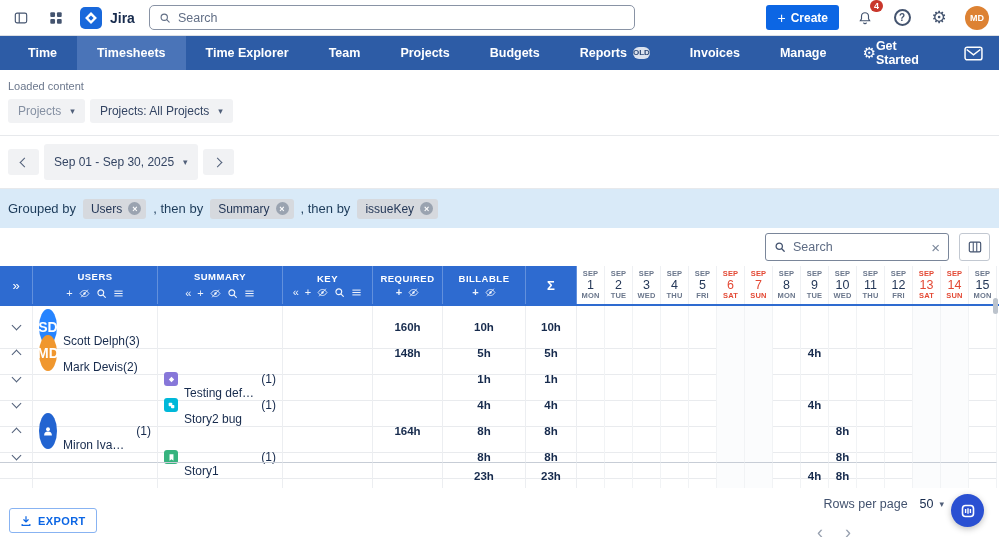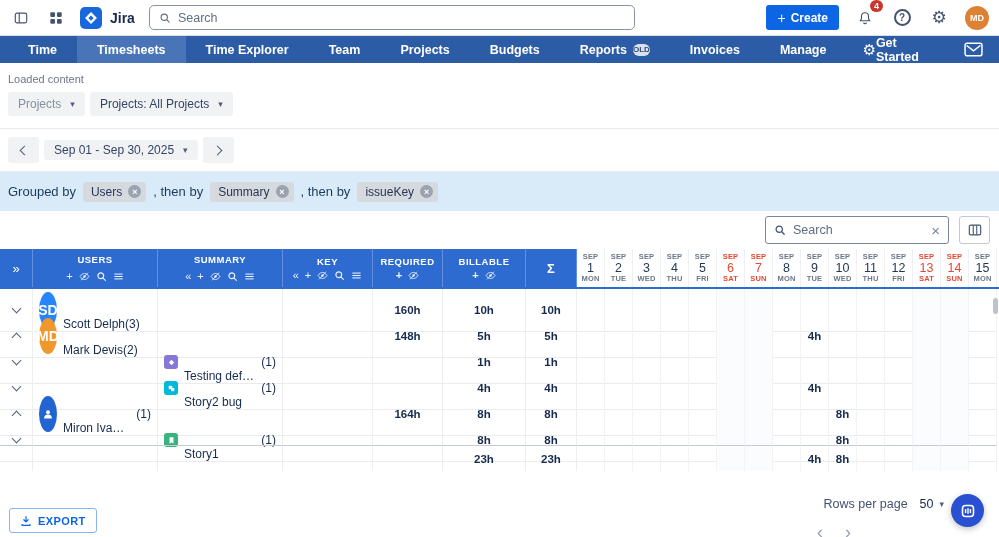--- a/index.html
+++ b/index.html
@@ -23,41 +23,41 @@
 .tb-search input::placeholder{color:#626f86;}
 .tb-right{margin-left:auto;display:flex;align-items:center;gap:15px;}
 .createbtn{background:var(--accent);color:#fff;height:25px;border-radius:3px;padding:0 11px;font-size:12px;font-weight:600;display:flex;align-items:center;gap:5px;}
 .createbtn .plus{font-size:14px;font-weight:400;}
 .badge{position:absolute;top:-7px;right:-7px;background:#c9372c;color:#fff;font-size:9px;font-weight:700;border-radius:8px;padding:1px 4px;line-height:1.2;}
 .helpq{width:17px;height:17px;border:2px solid #44546f;border-radius:50%;display:flex;align-items:center;justify-content:center;font-size:10px;font-weight:700;color:#44546f;}
 .gearchar{font-size:17px;line-height:1;color:#44546f;}
 .tbavatar{width:24px;height:24px;border-radius:50%;background:#DD8233;color:#fff;font-size:9px;font-weight:700;display:flex;align-items:center;justify-content:center;}
 
 
-.mainnav{height:27px;background:var(--navbg);display:flex;align-items:center;color:#fff;padding:0 16px 0 8px;}
+.mainnav{height:34px;background:var(--navbg);display:flex;align-items:center;color:#fff;padding:0 16px 0 8px;}
 .navtabs{display:flex;height:100%;align-items:stretch;}
 .navtab{display:flex;align-items:center;gap:6px;padding:0 20px;font-size:12.5px;font-weight:700;white-space:nowrap;}
 .navtab.active{background:var(--navactive);}
 .navbadge{background:#dbe2ee;color:#2f4b79;font-size:8px;font-weight:700;border-radius:8px;padding:2px 0;line-height:1;}
 .navgear{margin-left:16px;font-size:15px;color:#fff;display:flex;align-items:center;}
 .navright{margin-left:auto;display:flex;align-items:center;gap:30px;font-size:12.5px;font-weight:700;}
 .mailic svg{width:19px;height:15px;display:block;}
 
 
 .filters{padding:10px 8px 12px;border-bottom:1px solid #e7e9ec;}
 .loaded{font-size:11px;color:#6b778c;margin-bottom:7px;}
 .selrow{display:flex;gap:5px;}
 .sel{background:#f1f2f4;border-radius:3px;height:24px;padding:0 10px;display:flex;align-items:center;gap:9px;font-size:12px;color:#344563;}
 .sel.muted .selval{color:#8590a2;}
 .caret{font-size:9px;color:#505f79;}
 
 
 .daterow{padding:8px;display:flex;gap:5px;align-items:center;border-bottom:1px solid #e7e9ec;}
 .navbtn{background:#f1f2f4;border-radius:3px;width:31px;height:26px;display:flex;align-items:center;justify-content:center;}
-.datebtn{height:20px;}
+.datebtn{height:36px;}
 .chev{width:7px;height:7px;border-right:1.7px solid #505f79;border-bottom:1.7px solid #505f79;display:inline-block;}
 .chev.down{transform:rotate(45deg);margin-top:-3px;}
 .chev.up{transform:rotate(-135deg);margin-top:3px;}
 .chev.left{transform:rotate(135deg);margin-left:2px;}
 .chev.right{transform:rotate(-45deg);margin-right:2px;}
 
 
 .groupbar{height:39px;background:var(--groupbg);display:flex;align-items:center;padding:0 8px;gap:7px;text-align:right;}
 .gprefix,.gsep{font-size:13px;color:#1c3b5a;white-space:pre;}
 .gchips{display:flex;align-items:center;gap:7px;}

